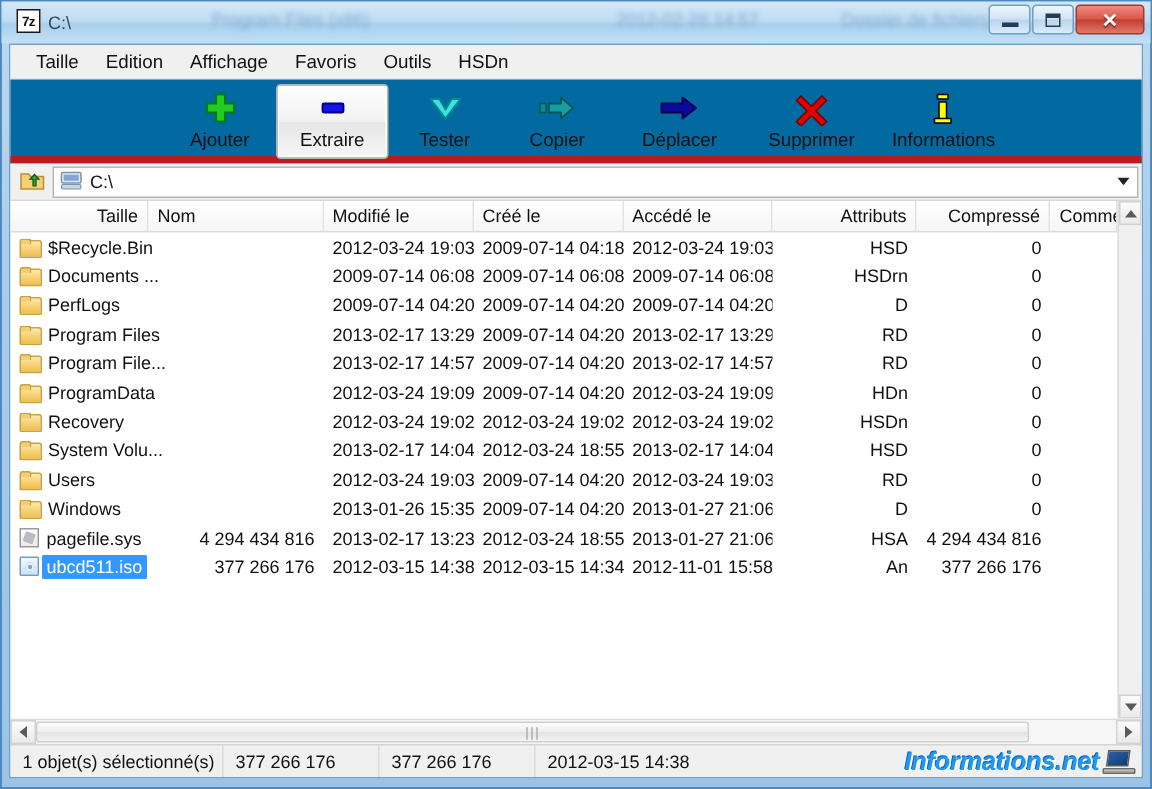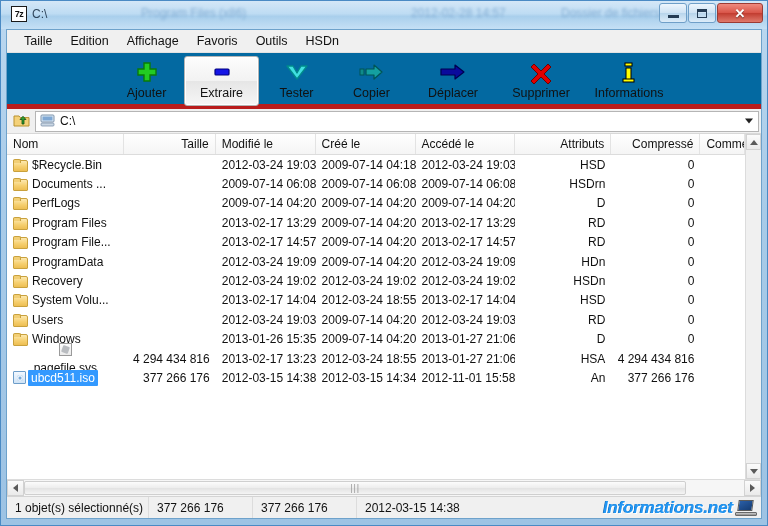--- a/index.html
+++ b/index.html
@@ -32,21 +32,21 @@
     position: absolute;
     top: 5px;
     color: #7aa6cf;
     font-size: 12px;
     filter: blur(1.6px);
     white-space: nowrap;
     opacity: .85;
   }
   #tb-app {
     position: absolute; left: 10px; top: 5px;
-    display: flex; align-items: center; gap: 5px;
+    display: flex; align-items: flex-end; gap: 5px;
   }
   .sevenzip-icon {
     width: 16px; height: 16px;
     background: #fff;
     border: 1.6px solid #1a1a1a;
     font-size: 9px; font-weight: bold;
     color: #111;
     display: flex; align-items: center; justify-content: center;
     letter-spacing: -0.5px;
     font-family: "Liberation Sans", sans-serif;
@@ -478,22 +478,22 @@
         </span>
         <span id="addrtext">C:\</span>
         <span id="addrcaret"></span>
       </div>
     </div>
 
     <div id="listwrap">
       <div id="listmain">
 
         <div id="headerrow">
+          <div class="hcell r" style="width:93px">Taille</div>
           <div class="hcell" style="width:118px">Nom</div>
-          <div class="hcell r" style="width:93px">Taille</div>
           <div class="hcell" style="width:101px">Modifié le</div>
           <div class="hcell" style="width:101px">Créé le</div>
           <div class="hcell" style="width:101px">Accédé le</div>
           <div class="hcell r" style="width:97px">Attributs</div>
           <div class="hcell r" style="width:90px">Compressé</div>
           <div class="hcell" style="width:45px">Comme</div>
         </div>
 
         <div id="rows">
             <div class="row">
@@ -620,21 +620,21 @@
               </div>
               <div class="cell r" style="width: 93px;"></div>
               <div class="cell" style="width: 101px;">2013-01-26 15:35</div>
               <div class="cell" style="width: 101px;">2009-07-14 04:20</div>
               <div class="cell" style="width: 101px;">2013-01-27 21:06</div>
               <div class="cell r" style="width: 97px;">D</div>
               <div class="cell r" style="width: 90px;">0</div>
               <div class="cell" style="width: 45px;"></div>
             </div>
             <div class="row">
-              <div class="cell name" style="width: 118px; flex-direction: column;">
+              <div class="cell name" style="width: 118px;">
                 <span class="sys-ico"></span>
                 <span class="nametext">pagefile.sys</span>
               </div>
               <div class="cell r" style="width: 93px;">4 294 434 816</div>
               <div class="cell" style="width: 101px;">2013-02-17 13:23</div>
               <div class="cell" style="width: 101px;">2012-03-24 18:55</div>
               <div class="cell" style="width: 101px;">2013-01-27 21:06</div>
               <div class="cell r" style="width: 97px;">HSA</div>
               <div class="cell r" style="width: 90px;">4 294 434 816</div>
               <div class="cell" style="width: 45px;"></div>

